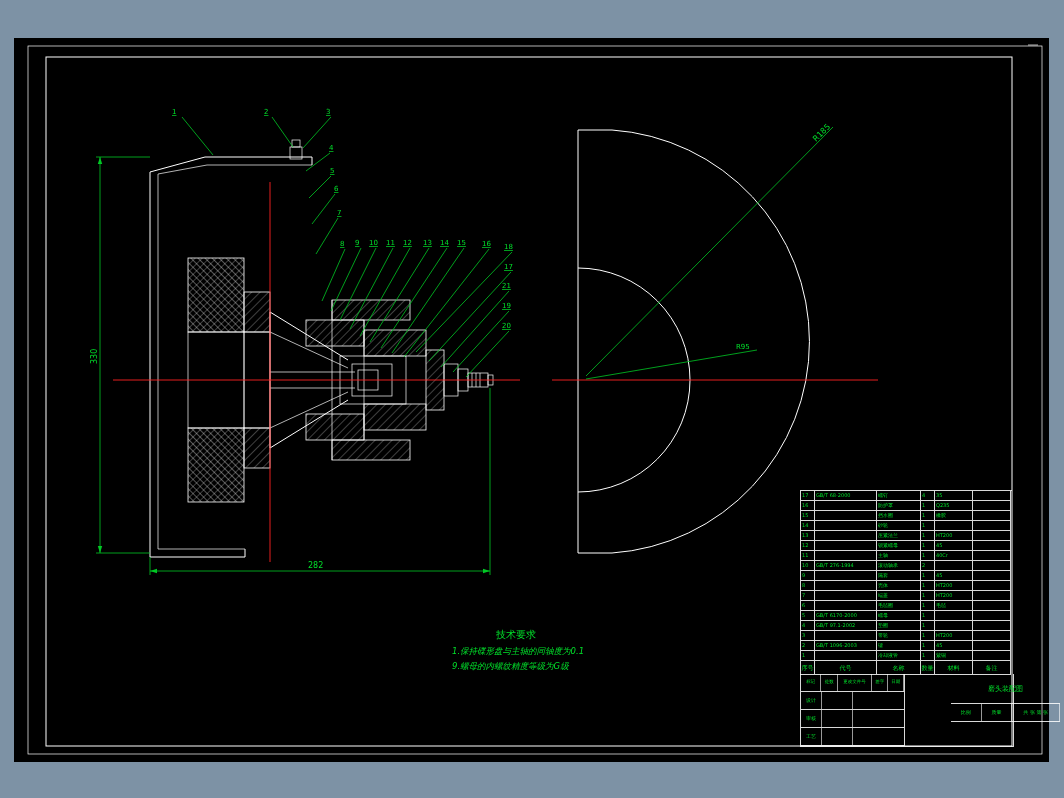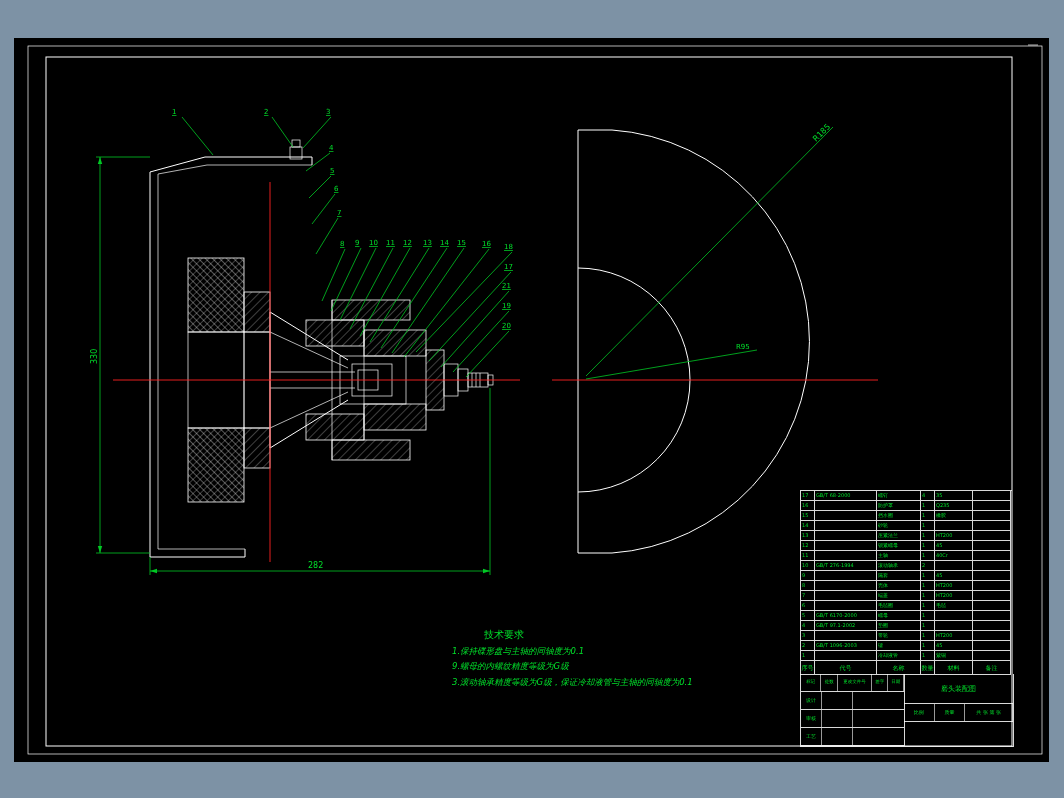--- a/index.html
+++ b/index.html
@@ -28,30 +28,30 @@
   .tb{position:absolute;left:800px;top:674px;width:212px;height:72px;
       border-left:1px solid rgba(255,255,255,.85);border-right:1px solid rgba(255,255,255,.85);
       border-bottom:1px solid rgba(255,255,255,.85);color:#00e02a;}
   .tb-left{position:absolute;left:0;top:0;width:103px;height:72px;border-right:1px solid rgba(255,255,255,.85);}
   .tb-rev{display:flex;height:17px;border-bottom:1px solid rgba(255,255,255,.85);}
   .tb-rev div{border-right:1px solid rgba(255,255,255,.6);font-size:4.5px;line-height:16px;
               text-align:center;overflow:hidden;white-space:nowrap;}
   .tb-role{height:17px;border-bottom:1px solid rgba(255,255,255,.85);display:flex;}
   .tb-role .lab{width:20px;border-right:1px solid rgba(255,255,255,.6);font-size:5px;line-height:16px;text-align:center;}
   .tb-role .sig{width:30px;border-right:1px solid rgba(255,255,255,.6);}
-  .tb-right{position:absolute;left:103px;top:0;width:109px;height:72px;}
+  .tb-right{position:absolute;left:103px;top:0;width:109px;height:72px;padding-left:47px;}
   .tb-title{height:29px;border-bottom:1px solid rgba(255,255,255,.85);font-size:7px;
             display:flex;align-items:center;justify-content:center;overflow:hidden;}
   .tb-mid{display:flex;height:17px;border-bottom:1px solid rgba(255,255,255,.85);}
   .tb-mid div{border-right:1px solid rgba(255,255,255,.6);font-size:5px;line-height:16px;
               text-align:center;overflow:hidden;white-space:nowrap;}
   .tb-bottom{height:24px;}
   
   .tech{position:absolute;left:452px;top:628px;width:320px;color:#00e02a;}
-  .tech .t-title{font-size:10px;margin-left:32px;}
+  .tech .t-title{font-size:10px;margin-left:44px;}
   .tech .t-line{font-size:8.5px;margin-top:3.5px;white-space:nowrap;font-style:italic;}
 </style>
 </head>
 <body>
 
 <div class="stage">
   <div class="sheet"></div>
 
   <svg width="1064" height="798">
     <defs>
@@ -212,21 +212,20 @@
         <text x="502" y="328" font-size="7" class="gtext leader-num">20</text>
         <line x1="509" y1="291" x2="441" y2="367" class="gline"></line>
         <text x="502" y="288" font-size="7" class="gtext leader-num">21</text>
       </g>
   </svg>
 
   <div class="tech">
     <div class="t-title">技术要求</div>
     <div class="t-line">1.保持碟形盘与主轴的同轴度为0.1</div>
     <div class="t-line">9.螺母的内螺纹精度等级为G级</div>
-    <div class="t-line">3.滚动轴承精度等级为G级，保证冷却液管与主轴的同轴度为0.1</div>
   </div>
 
   <div class="ptable">
     <div class="pt-rows">
         <div class="pt-row">
           <div class="pt-cell">17</div>
           <div class="pt-cell">GB/T 68-2000</div>
           <div class="pt-cell">螺钉</div>
           <div class="pt-cell">4</div>
           <div class="pt-cell">35</div>

